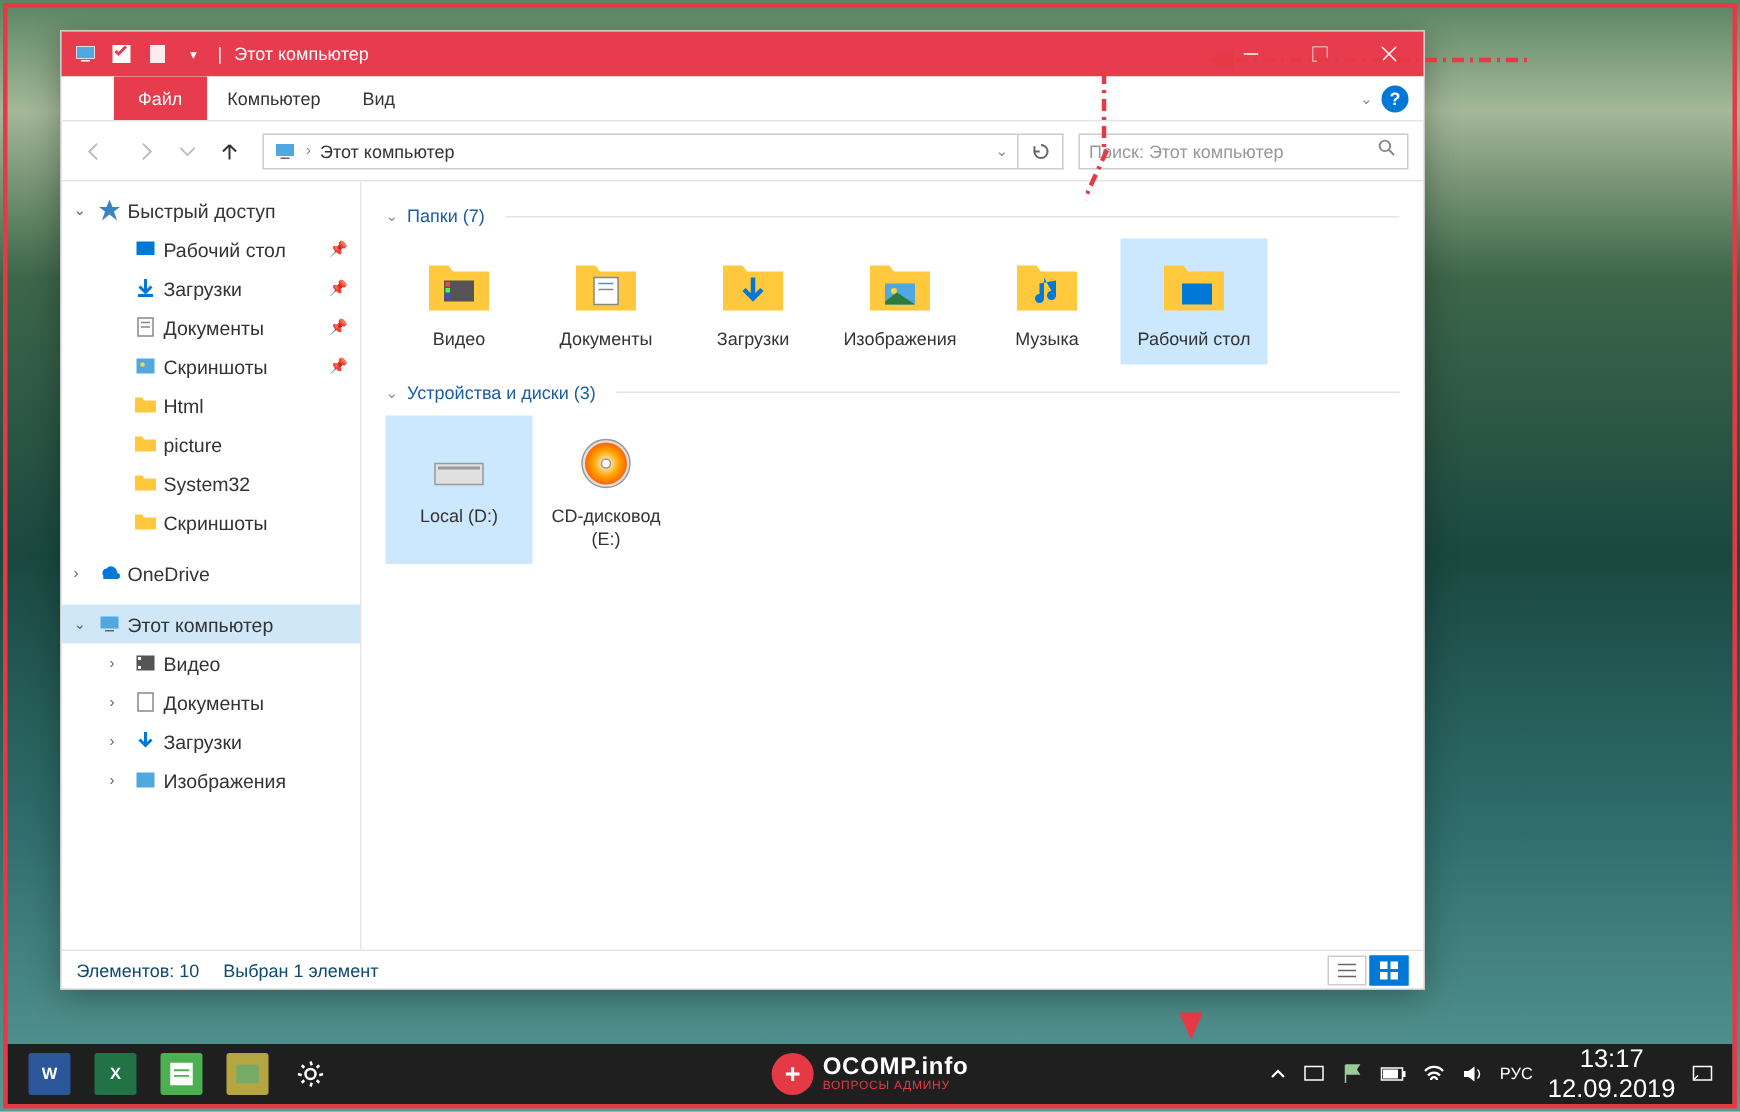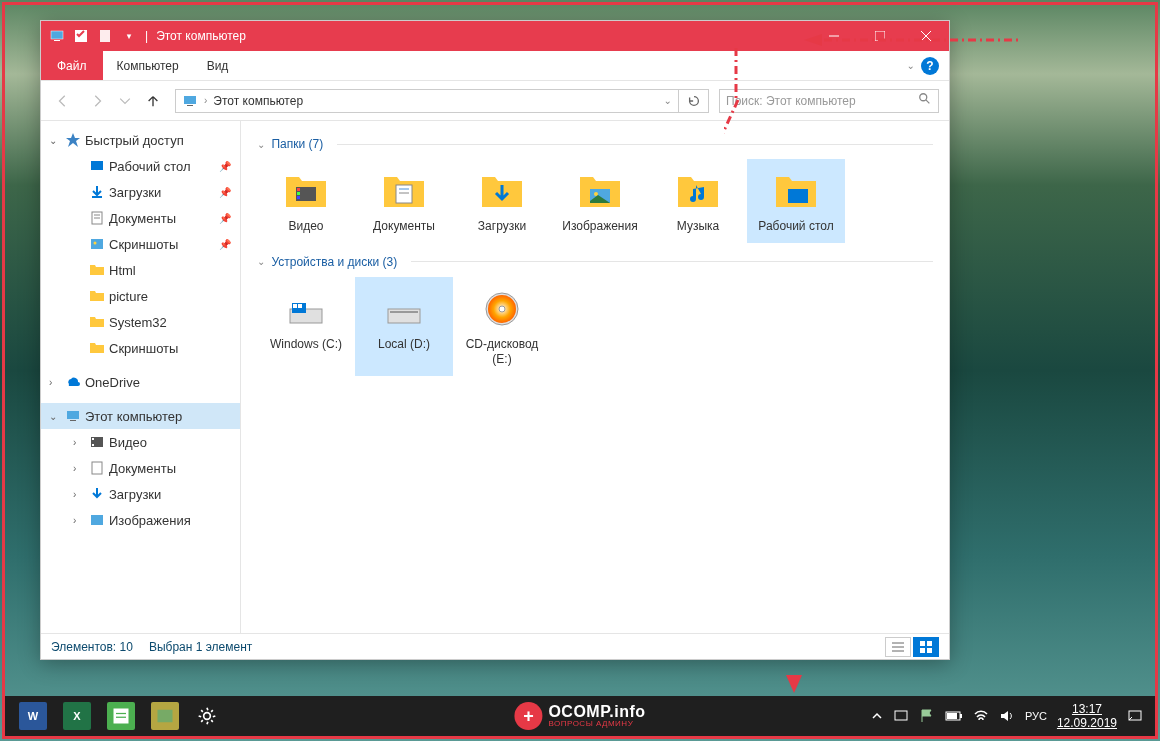--- a/index.html
+++ b/index.html
@@ -13,21 +13,21 @@
 
 .title-bar { height: 30px; background: #e73c4e; display: flex; align-items: center; color: #fff; font-size: 12px; padding-left: 8px; }
 .title-bar .qat { display: flex; align-items: center; gap: 8px; margin-right: 8px; }
 .title-bar .qat-icon { width: 16px; height: 16px; display: flex; align-items: center; justify-content: center; }
 .title-bar .title-text { margin-left: 8px; }
 .title-bar .win-buttons { margin-left: auto; display: flex; }
 .win-btn { width: 46px; height: 30px; display: flex; align-items: center; justify-content: center; color: #fff; }
 .win-btn svg { width: 10px; height: 10px; }
 
 
-.ribbon { height: 30px; background: #fff; border-bottom: 1px solid #e5e5e5; display: flex; align-items: stretch; font-size: 12px; }
+.ribbon { height: 30px; background: #fff; border-bottom: 1px solid #e5e5e5; display: flex; align-items: stretch; font-size: 12px; padding-left: 35px; }
 .ribbon .file-tab { background: #e73c4e; color: #fff; padding: 0 16px; display: flex; align-items: center; }
 .ribbon .tab { padding: 0 14px; display: flex; align-items: center; color: #333; }
 .ribbon .right-area { margin-left: auto; display: flex; align-items: center; padding-right: 10px; gap: 6px; }
 .help-icon { width: 18px; height: 18px; border-radius: 50%; background: #0078d7; color: #fff; display: flex; align-items: center; justify-content: center; font-size: 12px; font-weight: bold; }
 
 
 .nav-bar { height: 40px; display: flex; align-items: center; padding: 0 10px; gap: 10px; border-bottom: 1px solid #e5e5e5; font-size: 13px; }
 .nav-btn { width: 24px; height: 24px; display: flex; align-items: center; justify-content: center; color: #777; }
 .nav-btn svg { width: 14px; height: 14px; }
 .nav-btn.disabled { color: #bbb; }
@@ -79,21 +79,21 @@
 .tb-app-badge.pic { background: #b5a642; }
 .tb-icon svg { width: 20px; height: 20px; }
 .tb-center { position: absolute; left: 50%; transform: translateX(-50%); display: flex; align-items: center; gap: 6px; }
 .tb-center .plus { width: 28px; height: 28px; background: #e63946; border-radius: 50%; display: flex; align-items: center; justify-content: center; color: #fff; font-weight: bold; font-size: 18px; }
 .tb-center .ocomp-text { display: flex; flex-direction: column; line-height: 1; }
 .tb-center .ocomp-main { font-weight: bold; font-size: 16px; letter-spacing: 0.5px; }
 .tb-center .ocomp-sub { font-size: 8px; color: #e63946; letter-spacing: 0.5px; }
 .tb-right { margin-left: auto; display: flex; align-items: center; gap: 10px; padding-right: 6px; }
 .tb-right .tray-icon { display: flex; align-items: center; justify-content: center; color: #fff; }
 .tb-right .lang { font-size: 11px; }
-.tb-right .clock { text-align: center; line-height: 1.2; font-size: 12px; text-decoration: underline; }
+.tb-right .clock { text-align: center; line-height: 1.2; font-size: 17px; }
 
 
 .red-arrow-1 { position: absolute; top: 30px; right: 136px; pointer-events: none; }
 .red-arrow-2 { position: absolute; top: 48px; right: 96px; pointer-events: none; }
 
 
 .folder-svg-small { width: 16px; height: 14px; }
 .folder-yellow { fill: #ffc83d; }
 </style>
 </head>
@@ -417,31 +417,20 @@
           <div class="tile-label">Рабочий стол</div>
         </div>
       </div>
 
       <div class="group-header" style="margin-top:12px;">
         <span class="gh-chevron">⌄</span>
         <span>Устройства и диски (3)</span>
         <span class="gh-line"></span>
       </div>
       <div class="items-grid">
-        <div class="item-tile">
-          <div class="tile-icon">
-              <svg viewBox="0 0 48 48" width="48" height="48">
-                <rect x="8" y="24" width="32" height="14" fill="#e0e0e0" stroke="#999"></rect>
-                <rect x="10" y="18" width="14" height="10" fill="#0078d7"></rect>
-                <rect x="11" y="19" width="4" height="4" fill="#fff"></rect>
-                <rect x="16" y="19" width="4" height="4" fill="#fff"></rect>
-              </svg>
-            </div>
-          <div class="tile-label">Windows (C:)</div>
-        </div>
         <div class="item-tile selected">
           <div class="tile-icon">
               <svg viewBox="0 0 48 48" width="48" height="48">
                 <rect x="8" y="24" width="32" height="14" fill="#e0e0e0" stroke="#999"></rect>
                 <rect x="10" y="26" width="28" height="2" fill="#999"></rect>
               </svg>
             </div>
           <div class="tile-label">Local (D:)</div>
         </div>
         <div class="item-tile">

